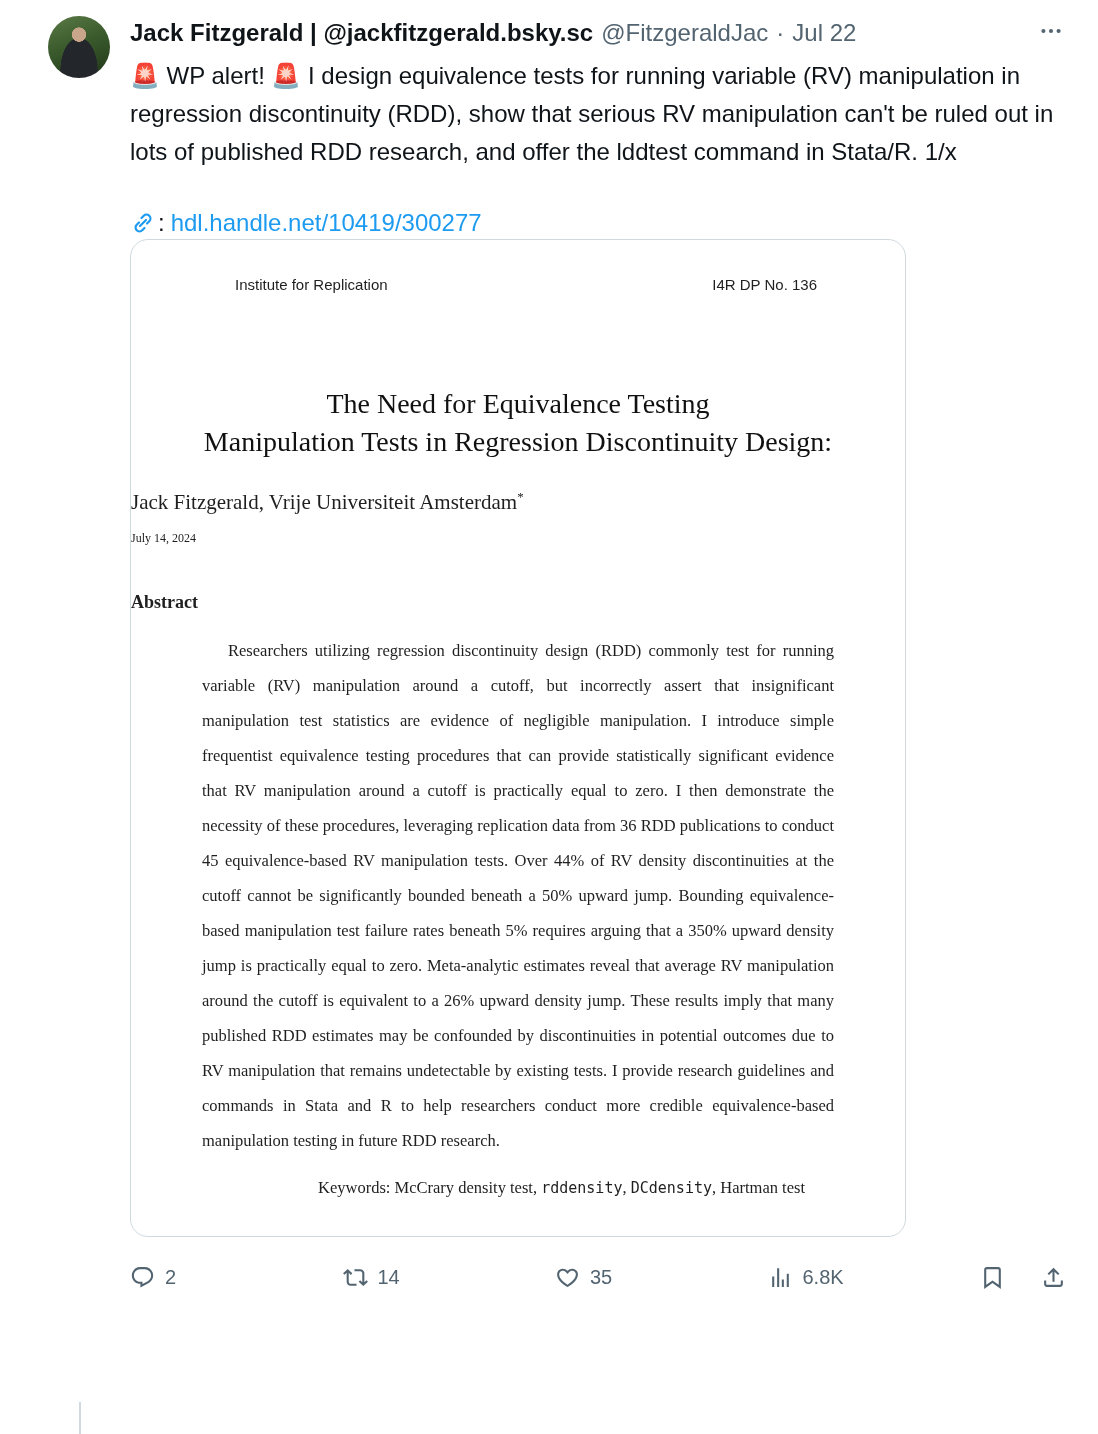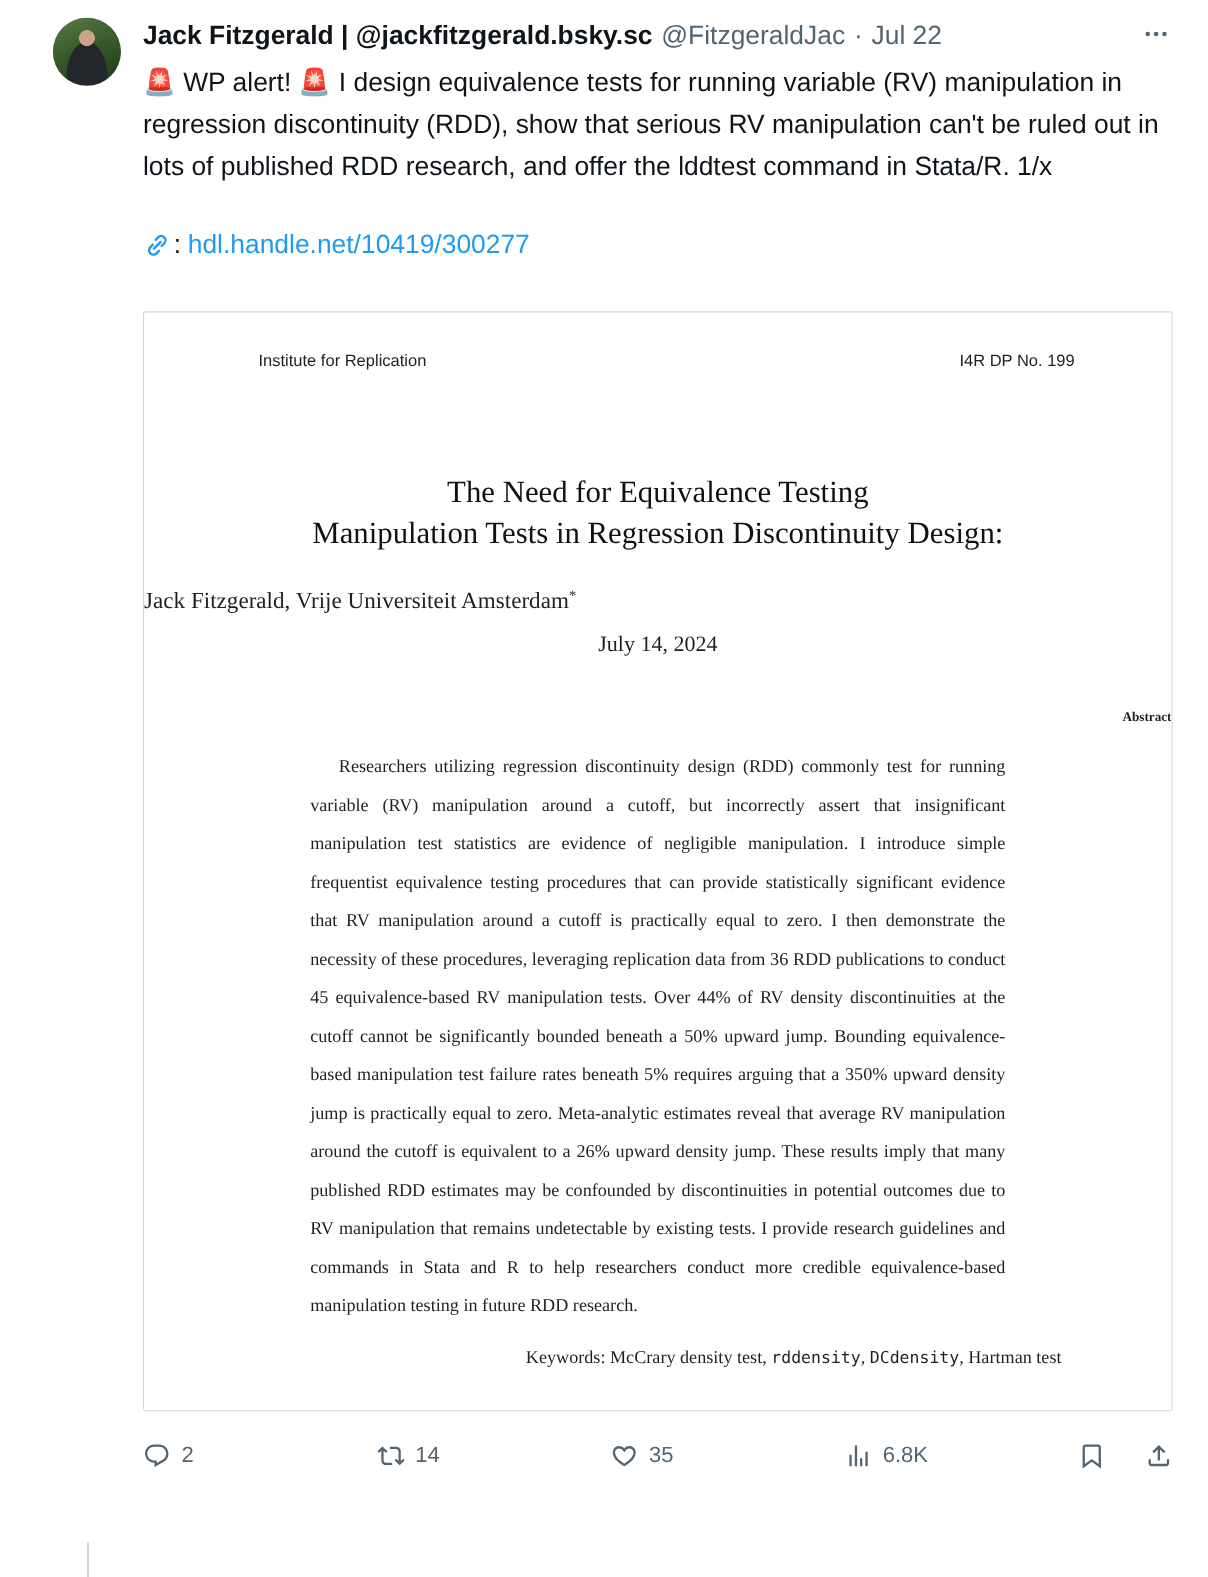--- a/index.html
+++ b/index.html
@@ -30,35 +30,35 @@
 
   .post-text { margin-top:8px; font-size:24px; line-height:38px; color:#0f1419; max-width:936px; }
 
   .link-row { margin-top:36px; display:flex; align-items:center; font-size:24px; line-height:32px; }
   .link-icon-wrap { display:inline-flex; margin-right:2px; color:#1d9bf0; }
   .link-sep { color:#0f1419; margin-right:6px; }
   a.post-link { color:#1d9bf0; text-underline-offset:4px; cursor:pointer; }
 
   
   .card {
-    margin-top:44px; width:936px; background:#ffffff;
-    border:1px solid #cfd9de; border-radius:2px; overflow:hidden; cursor:pointer;
+    width:776px; background:#ffffff;
+    border:1px solid #cfd9de; border-radius:18px; overflow:hidden; cursor:pointer;
     font-family:"Liberation Serif", serif; color:#1f1f1f;
   }
   .paper-inner { padding:36px 0 34px 0; }
   .paper-header {
     display:flex; justify-content:space-between;
     padding:0 88px 0 104px;
     font-family:"Liberation Sans", sans-serif; font-size:15px; color:#1f1f1f;
   }
   .paper-title { margin-top:92px; text-align:center; font-size:28px; line-height:38px; color:#111; }
   .paper-author { margin-top:28px; text-align:left; font-size:21px; }
   .paper-author sup { font-size:13px; }
-  .paper-pubdate { margin-top:16px; text-align:center; font-size:20px;font-family:Liberation Serif, serif; }
-  .abstract-heading { margin-top:46px; text-align:right; font-size:12px; font-weight:700; }
+  .paper-pubdate { margin-top:16px; font-size:12px;font-family:Liberation Serif, serif; }
+  .abstract-heading { margin-top:46px; text-align:left; font-size:18px; font-weight:700; }
   .abstract-body {
     width:632px; margin:20px auto 0 auto;
     font-size:16.5px; line-height:35px; text-align:justify; text-indent:26px; color:#1f1f1f;
   }
   .keywords-block { margin-top:16px; padding:0 100px 0 134px; font-size:16.5px; line-height:27px;text-align:right; }
   .mono { font-family:"DejaVu Sans Mono", monospace; font-size:15px; }
 
   
   .actions {
     width:936px; margin-top:28px; display:flex; align-items:center; color:#536471;
@@ -110,21 +110,21 @@
       </svg>
     </span>
     <span class="link-sep">: </span>
     <a class="post-link">hdl.handle.net/10419/300277</a>
   </div>
 
   <div class="card">
     <div class="paper-inner">
       <div class="paper-header">
         <span>Institute for Replication</span>
-        <span>I4R DP No. 199</span>
+        <span>I4R DP No. 136</span>
       </div>
       <div class="paper-title">
         <div>The Need for Equivalence Testing</div>
         <div>Manipulation Tests in Regression Discontinuity Design:</div>
       </div>
       <div class="paper-author">
         <span>Jack Fitzgerald, Vrije Universiteit Amsterdam</span><sup>*</sup>
       </div>
       <div class="paper-pubdate">July 14, 2024</div>
       <div class="abstract-heading">Abstract</div>

